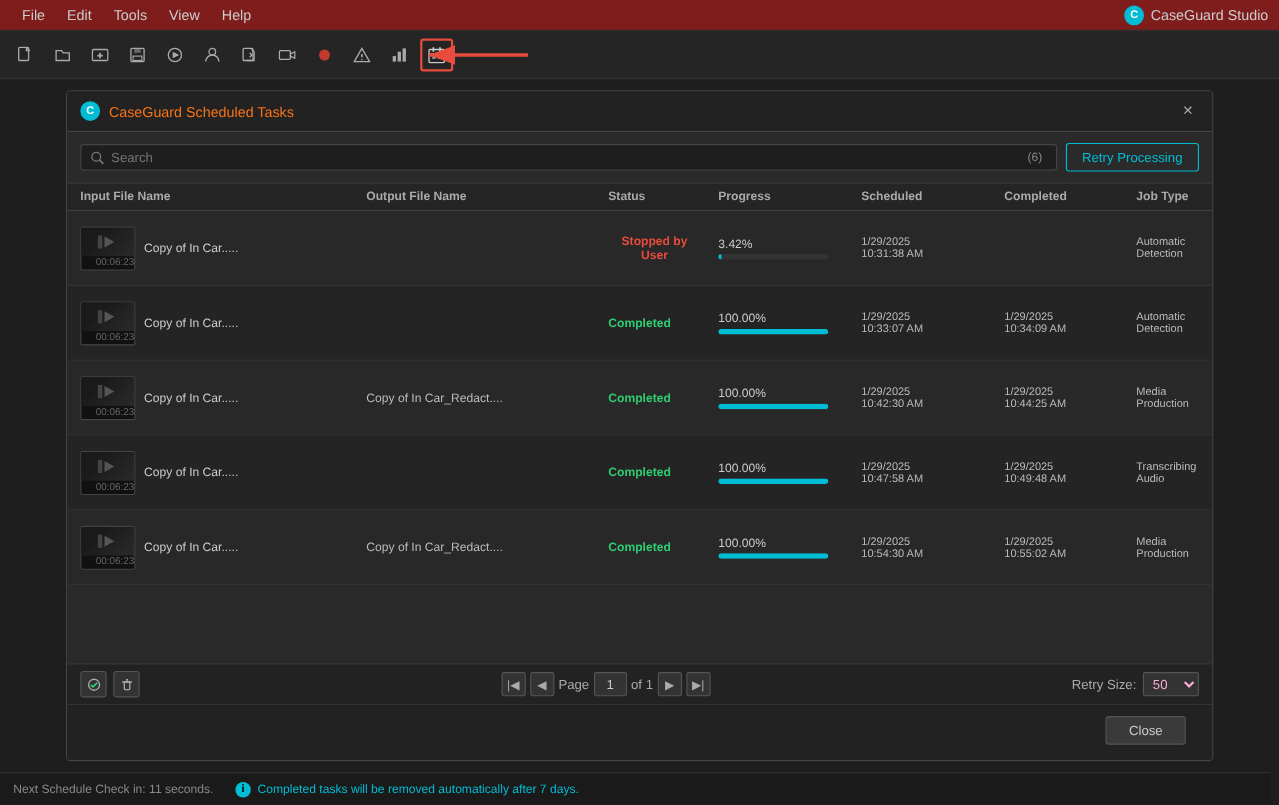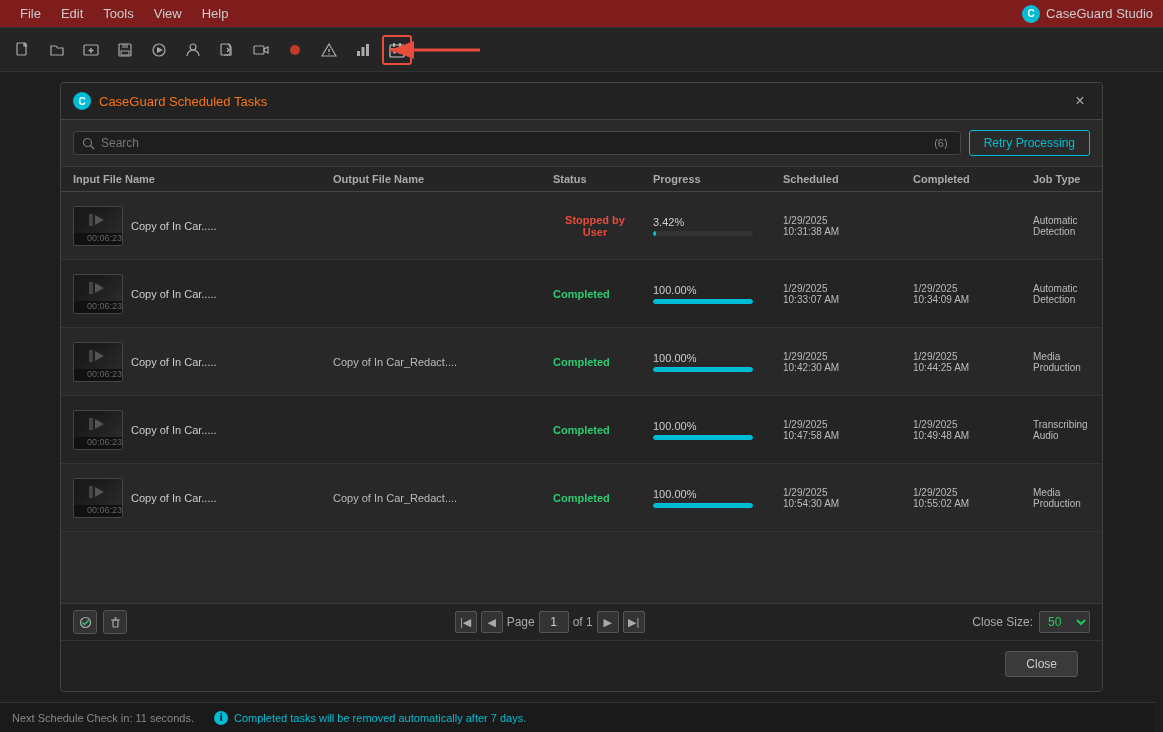--- a/index.html
+++ b/index.html
@@ -289,21 +289,21 @@
       font-size: 12px;
       border-radius: 2px;
     }
     .footer-right {
       display: flex; align-items: center; gap: 6px;
       font-size: 12px; color: #aaa;
     }
     .page-size-select {
       background: #333;
       border: 1px solid #555;
-      color: #22c55e;
+      color: #f9a8d4;
       font-size: 12px;
       padding: 2px 4px;
       border-radius: 2px;
     }
 
     .close-btn {
       background: #3a3a3a;
       border: 1px solid #555;
       color: #ccc;
       border-radius: 3px;
@@ -661,21 +661,21 @@
         <div class="footer-center">
           <button class="page-btn">|◀</button>
           <button class="page-btn">◀</button>
           <span>Page</span>
           <input class="page-input" type="text" value="1" style="">
           <span>of 1</span>
           <button class="page-btn">▶</button>
           <button class="page-btn">▶|</button>
         </div>
         <div class="footer-right">
-          <span>Close Size:</span>
+          <span>Retry Size:</span>
           <select class="page-size-select">
             <option>50</option>
             <option>25</option>
             <option>100</option>
           </select>
         </div>
       </div>
 
       <div style="display:flex; justify-content:flex-end; padding: 4px 12px 8px; background:#222; border-top:1px solid #333;">
         <button class="close-btn">Close</button>

